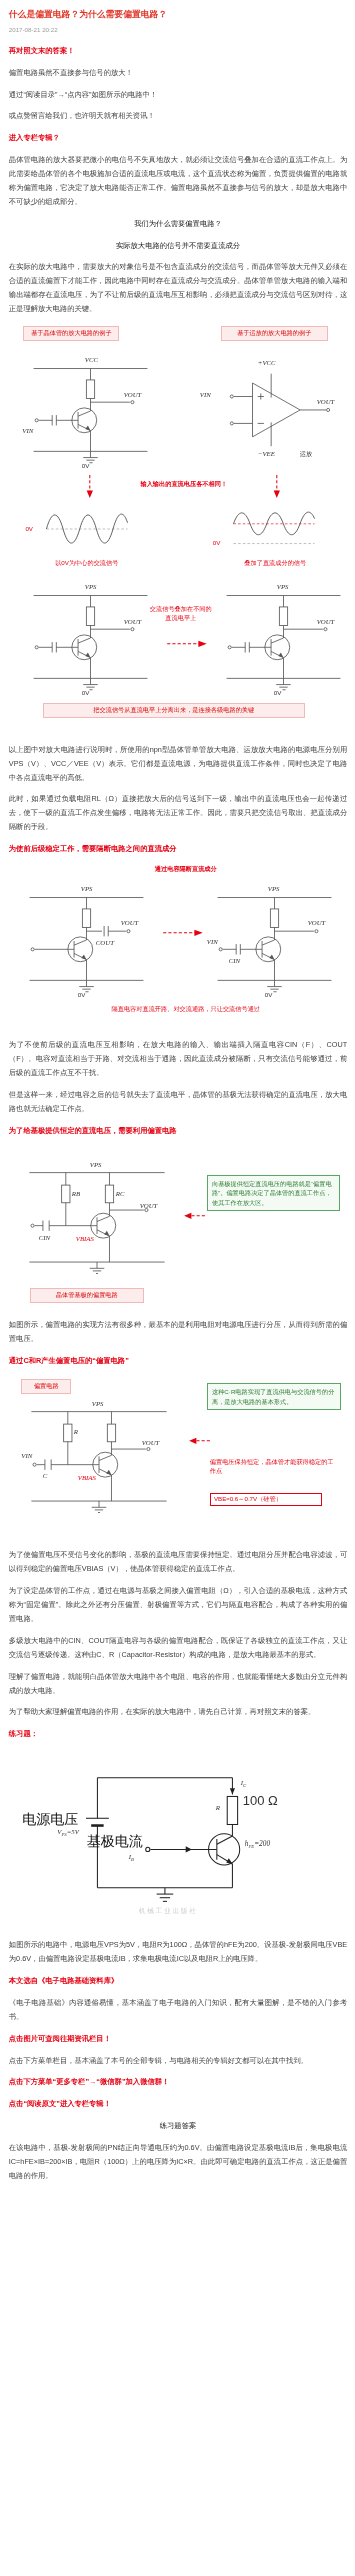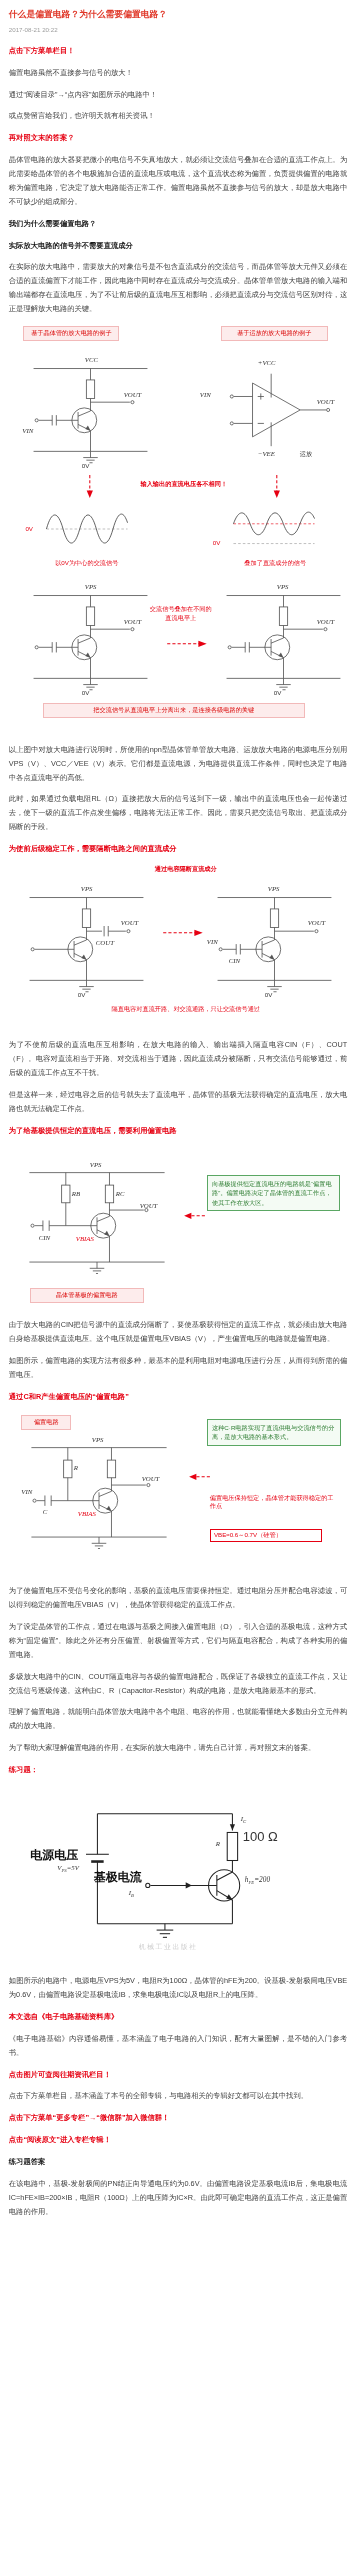--- a/index.html
+++ b/index.html
@@ -2,48 +2,48 @@
 <html style="font-size:8.3px"><head>
 <meta charset="utf-8">
 <style>
   html,body{margin:0;padding:0;background:#ffffff;}
   body{width:356px;min-height:2576px;font-family:"Liberation Sans","DejaVu Sans",sans-serif;color:#404040;}
   .wrap{width:356px;box-sizing:border-box;padding:8.3px 8.8px 31px;}
   .title{font-size:8.8px;font-weight:700;color:#e0392a;line-height:1.5;margin:0;}
   .date{font-size:6.2px;color:#9d9d9d;margin:4.2px 0 11.4px;}
   p{font-size:7.3px;line-height:14px;margin:0 0 7.8px;color:#404040;text-align:justify;}
   p.red{color:#e60012;font-weight:700;text-align:left;}
-  p.bold{color:#1a1a1a;font-weight:700;text-align:left;}
+  p.bold{color:#1a1a1a;font-weight:400;text-align:center;}
   .fig{position:relative;margin:3.1px 0 10.4px;width:338px;}
   .fig svg{position:absolute;}
   .fl{position:absolute;font-size:6.2px;color:#333;white-space:nowrap;line-height:7.3px;}
   .fl.red{color:#e60012;}
   .fl.it{font-style:italic;font-family:"Liberation Serif",serif;font-size:6.8px;}
-  .fl.big{font-size:12px;font-weight:700;color:#111;}
+  .fl.big{font-size:14px;font-weight:400;color:#111;}
   .pinkbox{position:absolute;background:#fdecec;border:0.5px solid #f2b9b9;color:#d90000;font-size:6.2px;line-height:8.8px;padding:2.1px 3.1px;text-align:center;box-sizing:border-box;}
   .greenbox{position:absolute;border:1px solid #5aa763;background:#f4fbf4;color:#2e7d32;font-size:6.2px;line-height:9.4px;padding:3.1px 4.2px;box-sizing:border-box;}
   .rednote{position:absolute;color:#e60012;font-size:6.2px;line-height:8.8px;text-align:center;}
   .redbox{position:absolute;border:0.5px solid #e60012;color:#e60012;font-size:6.2px;line-height:8.3px;padding:1.6px 3.1px;box-sizing:border-box;}
   .wm{position:absolute;color:#cfcfcf;font-size:6.8px;letter-spacing:1.6px;}
   sub{font-size:4.7px;}
 </style>
 </head>
 <body>
 
 <div class="wrap">
 
   <h1 class="title">什么是偏置电路？为什么需要偏置电路？</h1>
   <div class="date">2017-08-21 20:22</div>
 
-  <p class="red">点击下方菜单栏目！</p>
+  <p class="red">再对照文末的答案！</p>
   <p>偏置电路虽然不直接参与信号的放大！</p>
   <p>通过“阅读目录”→“点内容”如图所示的电路中！</p>
   <p>或点赞留言给我们，也许明天就有相关资讯！</p>
 
-  <p class="red">再对照文末的答案？</p>
+  <p class="red">进入专栏专辑？</p>
   <p>晶体管电路的放大器要把微小的电信号不失真地放大，就必须让交流信号叠加在合适的直流工作点上。为此需要给晶体管的各个电极施加合适的直流电压或电流，这个直流状态称为偏置，负责提供偏置的电路就称为偏置电路，它决定了放大电路能否正常工作。偏置电路虽然不直接参与信号的放大，却是放大电路中不可缺少的组成部分。</p>
 
   <p class="bold">我们为什么需要偏置电路？</p>
   <p class="bold">实际放大电路的信号并不需要直流成分</p>
   <p>在实际的放大电路中，需要放大的对象信号是不包含直流成分的交流信号，而晶体管等放大元件又必须在合适的直流偏置下才能工作，因此电路中同时存在直流成分与交流成分。晶体管单管放大电路的输入端和输出端都存在直流电压，为了不让前后级的直流电压互相影响，必须把直流成分与交流信号区别对待，这正是理解放大电路的关键。</p>
 
   <div class="fig" style="height:408px;">
     <div class="pinkbox" style="left:14.6px;top:2.1px;width:96px;">基于晶体管的放大电路的例子</div>
     <div class="pinkbox" style="left:212px;top:2.1px;width:107px;">基于运放的放大电路的例子</div>
 
@@ -302,21 +302,20 @@
 
     <svg style="left:172px;top:62px;" width="26" height="15.6" viewBox="0 0 50 30">
       <path d="M46,15 H18" stroke="#e60012" stroke-width="2" stroke-dasharray="6 4" fill="none"></path>
       <polygon points="20,9 20,21 6,15" fill="#e60012"></polygon>
     </svg>
 
     <div class="pinkbox" style="left:21px;top:142px;width:114px;">晶体管基极的偏置电路</div>
     <div class="greenbox" style="left:198px;top:29px;width:133px;">向基极提供恒定直流电压的电路就是“偏置电路”。偏置电路决定了晶体管的直流工作点，使其工作在放大区。</div>
   </div>
 
-  <p>由于放大电路的CIN把信号源中的直流成分隔断了，要使基极获得恒定的直流工作点，就必须由放大电路自身给基极提供直流电压。这个电压就是偏置电压VBIAS（V），产生偏置电压的电路就是偏置电路。</p>
   <p>如图所示，偏置电路的实现方法有很多种，最基本的是利用电阻对电源电压进行分压，从而得到所需的偏置电压。</p>
   <p class="red">通过C和R产生偏置电压的“偏置电路”</p>
 
   <div class="fig" style="height:162px;">
     <div class="pinkbox" style="left:12.5px;top:3.1px;width:50px;">偏置电路</div>
 
     <svg style="left:12.5px;top:21px;" width="156" height="127" viewBox="0 0 300 244" fill="none" stroke="#555" stroke-width="1.6">
       <path d="M20,28 H280"></path>
       <path d="M90,28 V52"></path>
         <rect x="82" y="52" width="16" height="34"></rect>

